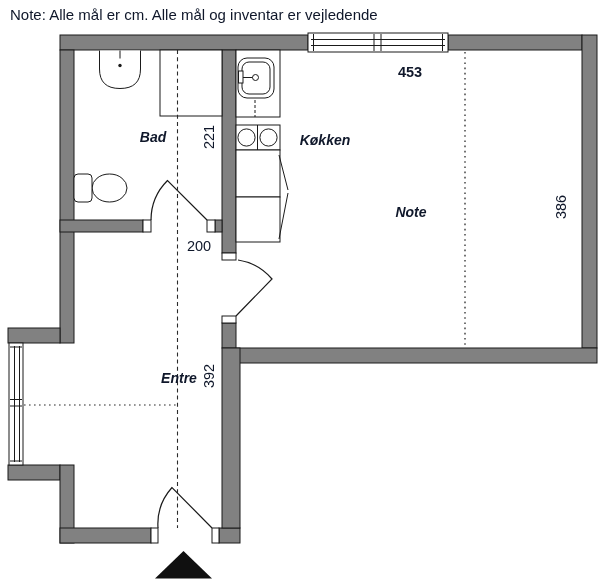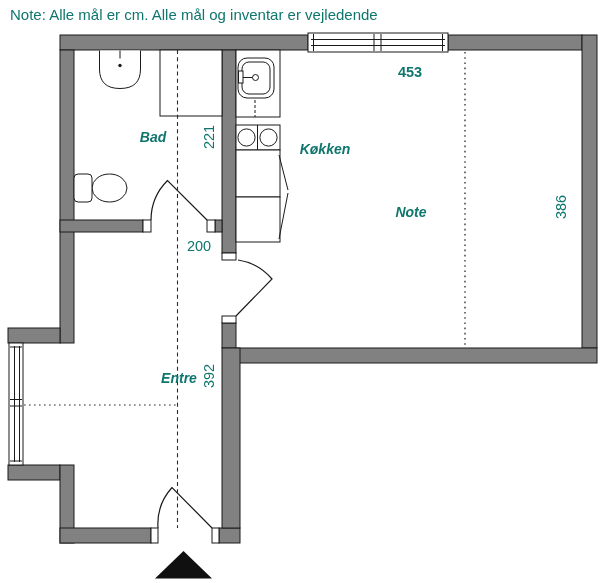--- a/index.html
+++ b/index.html
@@ -1,18 +1,18 @@
 <!DOCTYPE html>
 <html><head>
 <meta charset="utf-8">
 <style>
   html,body { margin:0; padding:0; background:#fff; }
   .plan {
     position:relative; width:600px; height:583px; background:#fff;
-    font-family:"Liberation Sans", sans-serif; overflow:hidden; color:#0f766e;
+    font-family:"Liberation Sans", sans-serif; overflow:hidden; color:#0f172a;
   }
   .note {
     position:absolute; left:10px; top:6px; font-size:15px; letter-spacing:0;
     white-space:nowrap;
   }
   svg.geom { position:absolute; left:0; top:0; }
   .wall { fill:#818181; stroke:#1a1a1a; stroke-width:1; }
   .jamb { fill:#ffffff; stroke:#1a1a1a; stroke-width:1; }
   .fix  { fill:#ffffff; stroke:#1a1a1a; stroke-width:1; }
   .lin  { fill:none; stroke:#1a1a1a; stroke-width:1; }
@@ -127,21 +127,21 @@
     <g>
       <line x1="177.5" y1="50" x2="177.5" y2="528" stroke="#2a2a2a" stroke-width="1.1" stroke-dasharray="4 3.2"></line>
       <line x1="465" y1="52" x2="465" y2="348" stroke="#2a2a2a" stroke-width="1.3" stroke-dasharray="1.6 3.6"></line>
       <line x1="24" y1="405" x2="177" y2="405" stroke="#2a2a2a" stroke-width="1.1" stroke-dasharray="1.6 3.4"></line>
     </g>
 
     <path d="M 183.5,551 L 212,578.5 L 155,578.5 Z" fill="#101010"></path>
   </svg>
 
   <div class="room-label" style="left:153px; top:137px;">Bad</div>
-  <div class="room-label" style="left:325px; top:149px;">Køkken</div>
+  <div class="room-label" style="left:325px; top:140px;">Køkken</div>
   <div class="room-label" style="left:411px; top:212px;">Note</div>
   <div class="room-label" style="left:150px; top:378px;margin-left:29px;">Entre</div>
 
   <div class="dim-label" style="left:410px; top:72px;font-weight:bold;">453</div>
   <div class="dim-label v" style="left:561px; top:207px;">386</div>
   <div class="dim-label v" style="left:209px; top:137px;">221</div>
   <div class="dim-label" style="left:151px; top:246px;margin-left:48px;">200</div>
   <div class="dim-label v" style="left:209px; top:376px;">392</div>
 
 </div>

